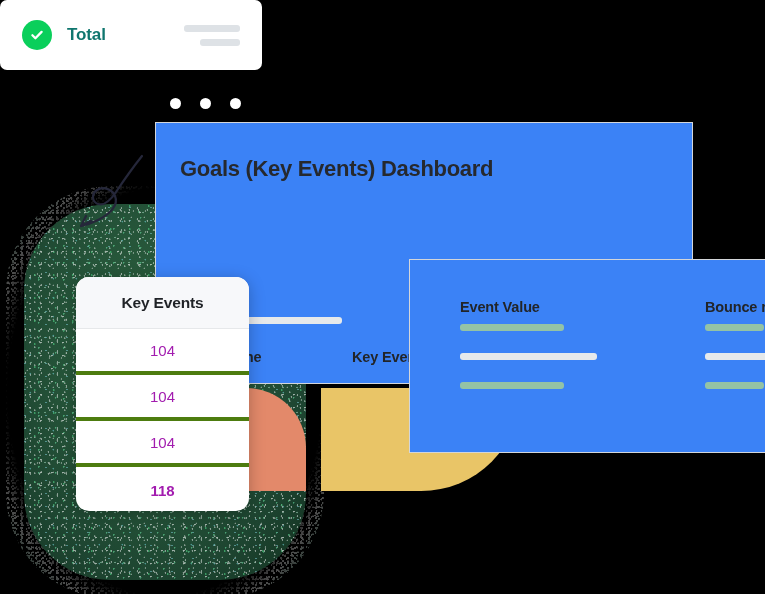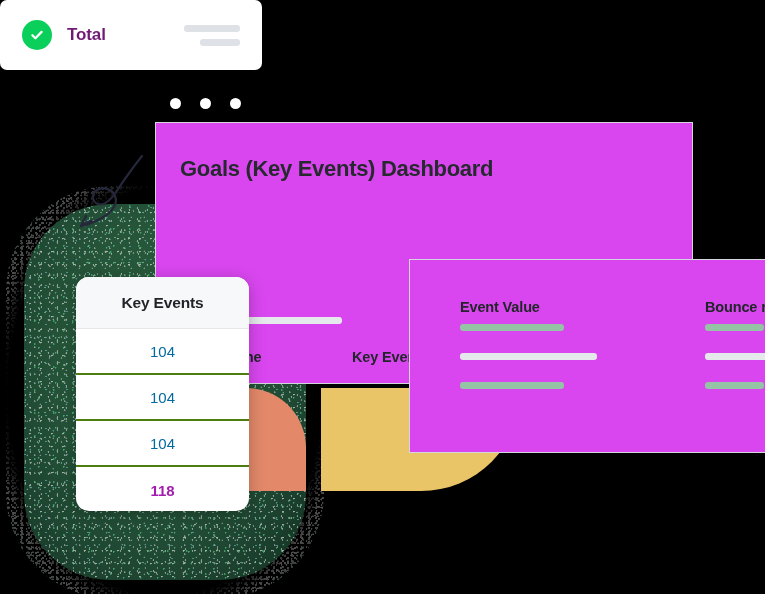--- a/index.html
+++ b/index.html
@@ -128,21 +128,21 @@
   }
   #window-dots .dot {
     width: 11px; height: 11px;
     border-radius: 50%;
     background: #ffffff;
   }
 
   
   .card {
     position: absolute;
-    background: #d946ef;
+    background: #3b82f6;
     border: 1px solid #d3d6da;
   }
 
   
   #total-card {
     left: 114px;
     top: 2px;
     width: 262px;
     height: 70px;
     background: #FFFFFF;
@@ -160,21 +160,21 @@
     display: flex;
     align-items: center;
     justify-content: center;
     flex: 0 0 auto;
   }
   #total-check svg { display: block; }
   #total-label {
     margin-left: 15px;
     font-size: 17px;
     font-weight: 700;
-    color: #701a75;
+    color: #0f766e;
     letter-spacing: -.1px;
   }
   #total-bars {
     margin-left: auto;
     display: flex;
     flex-direction: column;
     gap: 7px;
     align-items: flex-end;
   }
   .gray-bar { background: #DEE2E6; border-radius: 3px; height: 7px; }
@@ -245,23 +245,23 @@
     font-size: 15.5px;
     font-weight: 700;
     color: #1F2226;
     letter-spacing: -.15px;
   }
   .key-events-row {
     height: 46px;
     display: flex;
     align-items: center;
     justify-content: center;
-    border-bottom: 2px solid #4d7c0f;
+    border-bottom: 4px solid #4d7c0f;
     font-size: 15px;
-    color: #0369a1;
+    color: #a21caf;
   }
   .key-events-row:last-child { border-bottom: none; }
   .key-events-row.emphasis { font-weight: 700; color: #a21caf; }
 
   
   #metrics-card {
     left: 409px;
     top: 259px;
     width: 360px;
     height: 194px;

